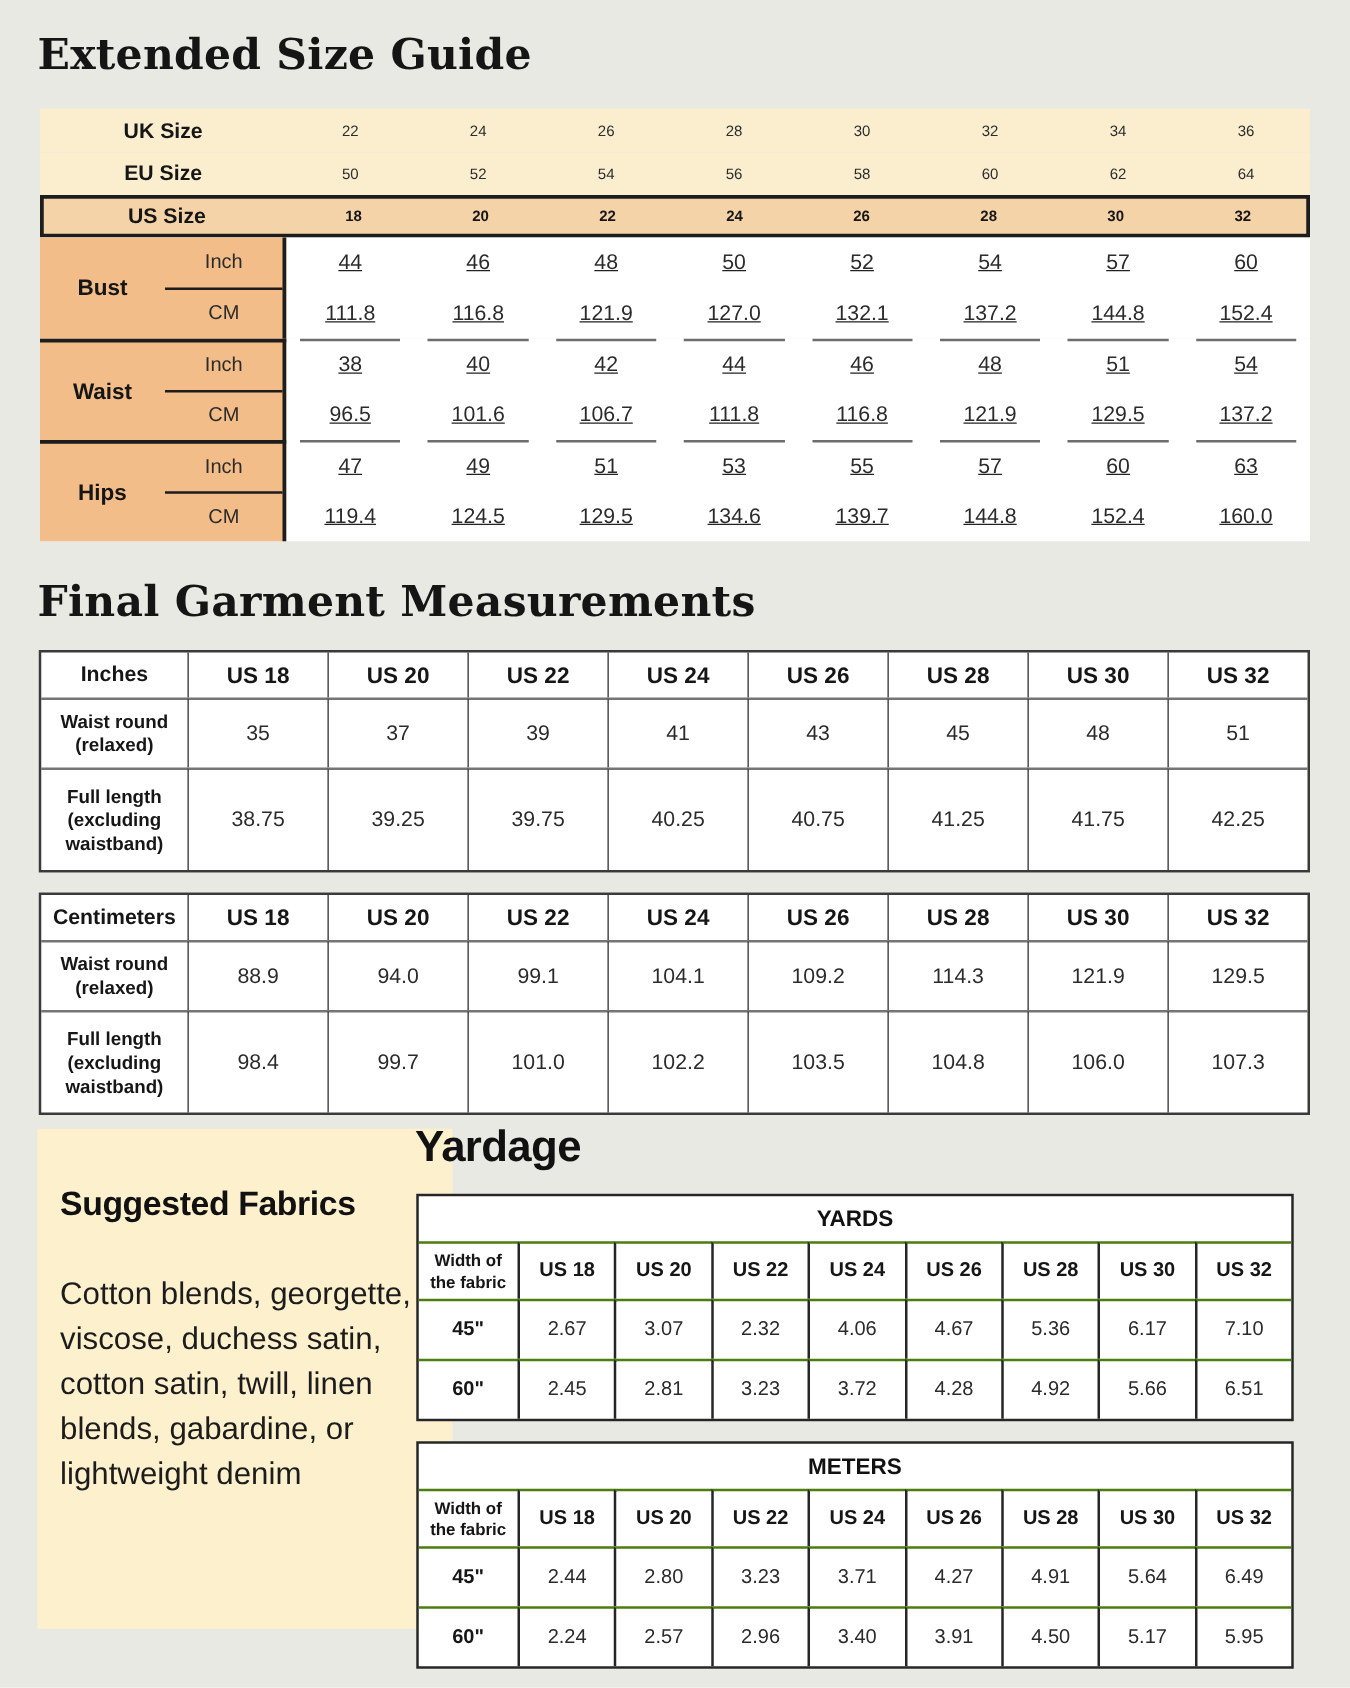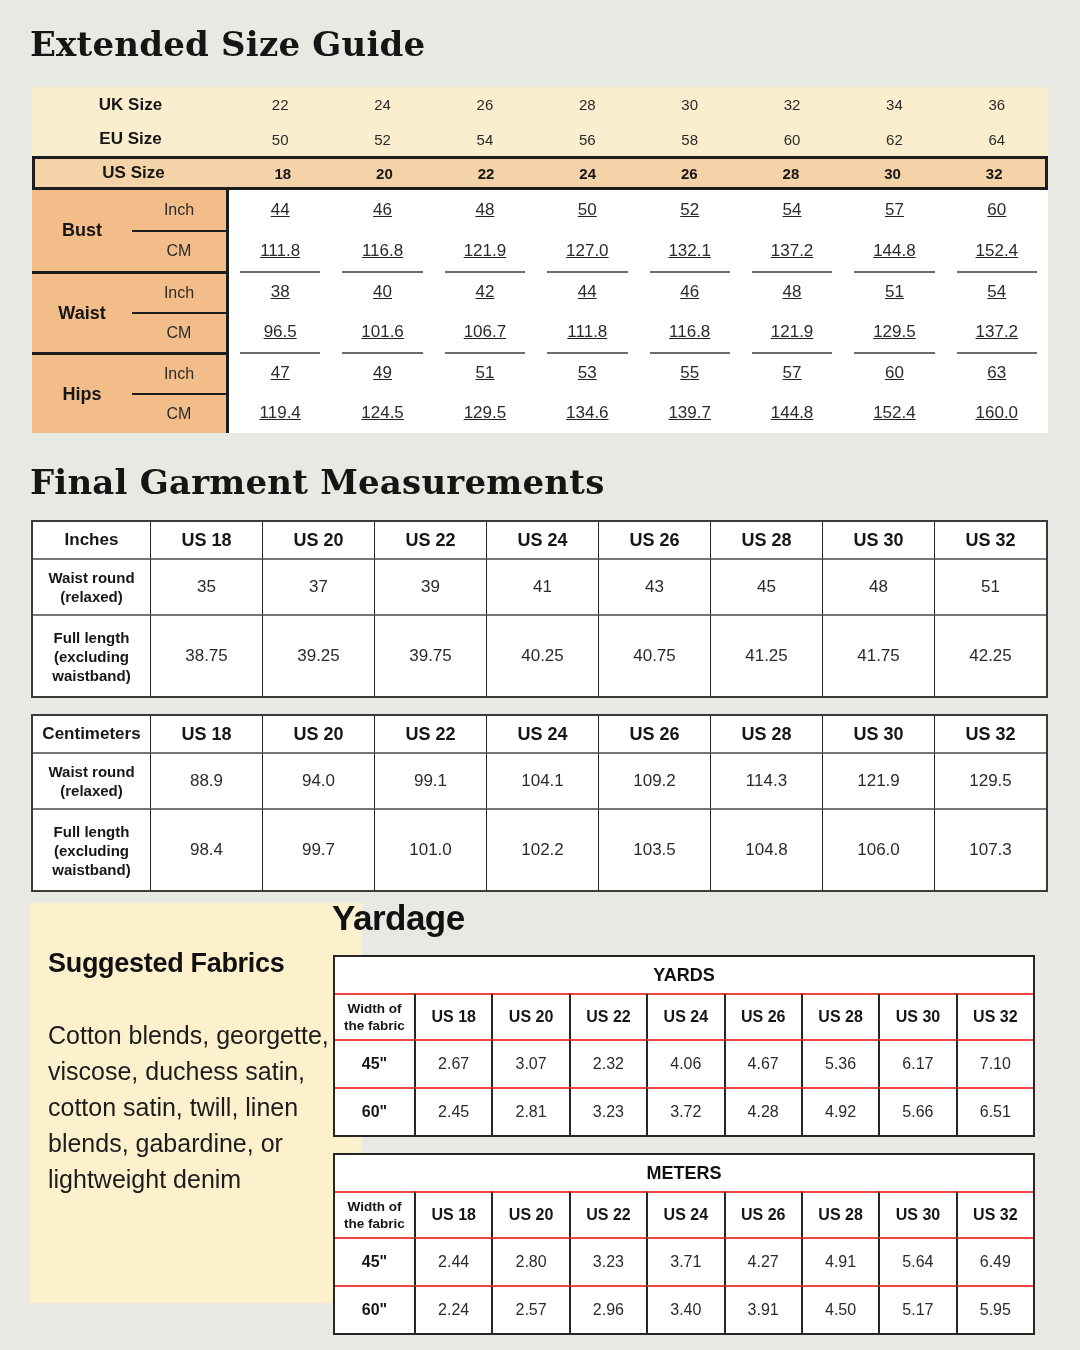--- a/index.html
+++ b/index.html
@@ -12,21 +12,21 @@
                  font-size:34px; color:#151515; letter-spacing:0.2px; }
   .sans-title  { position:absolute; font-weight:700; font-size:35px; color:#111; letter-spacing:-0.5px; }
 
   
   .sg { position:absolute; left:32px; top:87px; width:1016px; }
   .sg-hrow { display:grid; grid-template-columns:197px repeat(8,1fr); align-items:center; }
   .sg-hrow.cream { background:#faeecf; height:35px; }
   .sg-hrow.us { background:#f5d3a8; height:34px; border:3px solid #1d1d1d; font-weight:700; }
   .sg-hrow > div { display:flex; align-items:center; justify-content:center; height:100%; }
   .sg-hlabel { font-weight:700; font-size:17px; color:#161616; }
-  .sg-hrow > div:not(:first-child) { font-size:15px; color:#2b2b2b; }
+  .sg-hrow > div:not(:first-child) { font-size:12px; color:#2b2b2b; }
   .sg-hrow.us > div:not(:first-child) { font-weight:700; color:#161616; }
 
   .sg-group { display:flex; background:#ffffff; height:81px; }
   .sg-left { width:197px; background:#f2bd88; display:flex; border-right:3px solid #1d1d1d; }
   .sg-group + .sg-group .sg-left { border-top:3px solid #1d1d1d; }
   .sg-gname { width:100px; display:flex; align-items:center; justify-content:center;
               font-weight:700; font-size:18px; color:#161616; }
   .sg-sub { flex:1; display:flex; flex-direction:column; }
   .sg-sub > div { flex:1; display:flex; align-items:center; justify-content:center;
                   font-size:16px; color:#2b2b2b; }
@@ -56,21 +56,21 @@
              background:#fdf0cd; padding:45px 18px 0 18px; }
   .sidebar h3 { font-size:27px; font-weight:700; color:#111; margin-bottom:38px; letter-spacing:-0.3px; }
   .sidebar p { font-size:25px; line-height:36px; color:#1c1c1c; }
 
   
   .yd { position:absolute; left:333px; width:702px; background:#fff; border:2px solid #262626; }
   .yd-banner { height:36px; display:flex; align-items:center; justify-content:center;
                font-weight:700; font-size:18px; color:#111; }
   .yd-row { display:grid; grid-template-columns:79px repeat(8,1fr); }
   .yd-row > div { display:flex; align-items:center; justify-content:center; text-align:center;
-                  border-left:2px solid #262626; border-top:2px solid #ef4444;
+                  border-left:2px solid #262626; border-top:2px solid #4d7c0f;
                   font-size:16px; color:#2b2b2b; }
   .yd-row > div:first-child { border-left:none; }
   .yd-row.head { height:46px; }
   .yd-row.head > div { font-weight:700; font-size:16px; color:#161616; }
   .yd-row.head > div:first-child { font-size:13.5px; line-height:17px; padding:0 4px; }
   .yd-row.data { height:48px; }
   .yd-row.data > div:first-child { font-weight:700; color:#161616; }
 </style>
 </head>
 <body>

